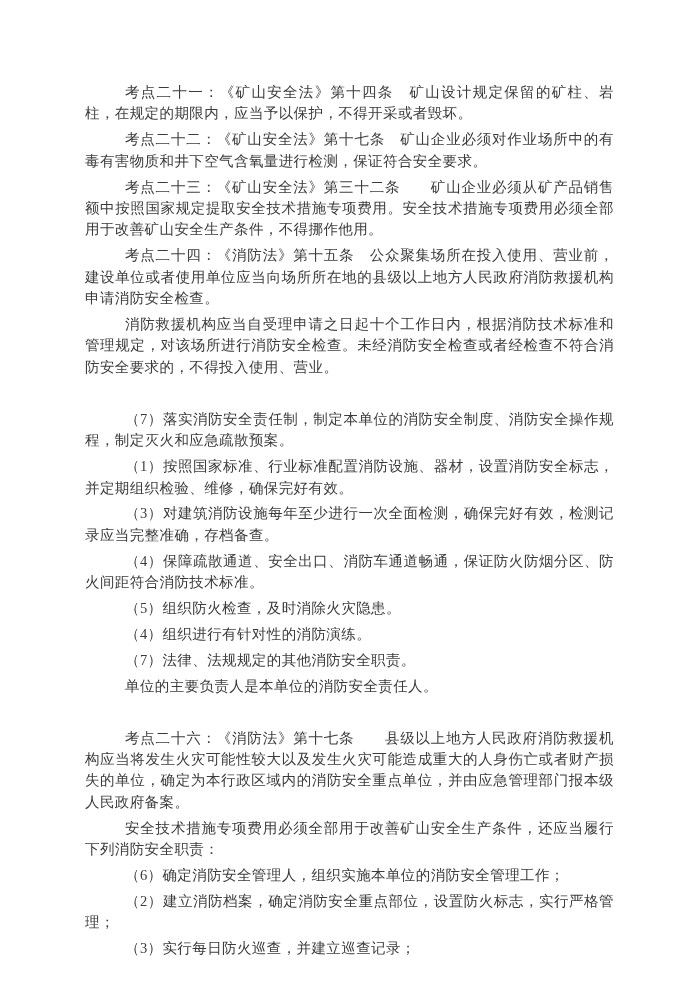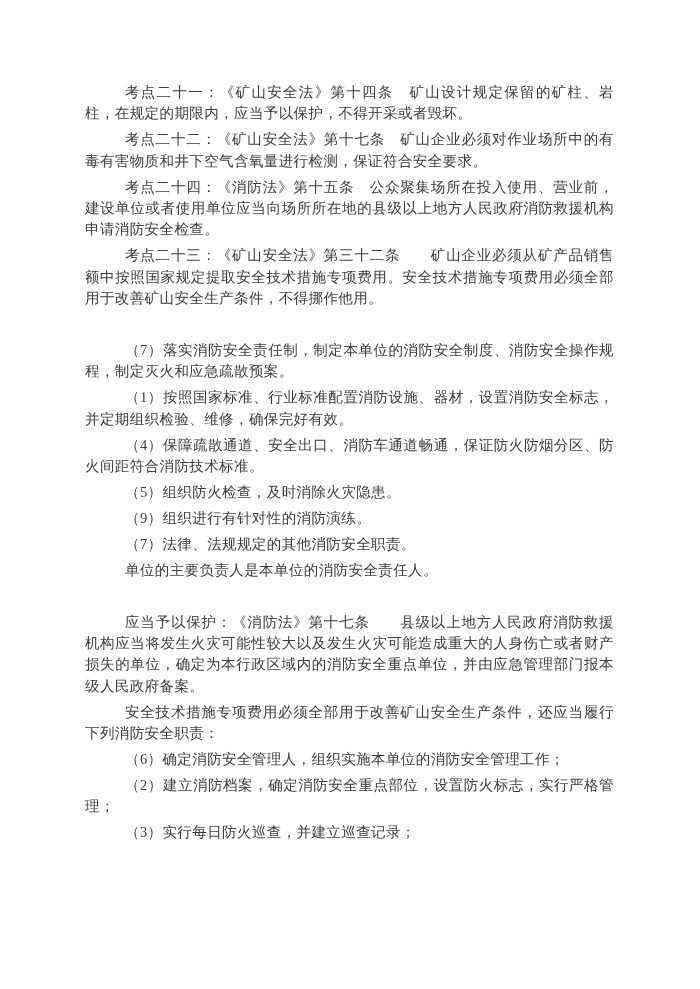--- a/index.html
+++ b/index.html
@@ -30,33 +30,35 @@
   .spacer {
     height: 26px;
   }
 </style>
 </head>
 <body>
 
 <div class="page">
   <p class="para">考点二十一：《矿山安全法》第十四条　矿山设计规定保留的矿柱、岩柱，在规定的期限内，应当予以保护，不得开采或者毁坏。</p>
   <p class="para">考点二十二：《矿山安全法》第十七条　矿山企业必须对作业场所中的有毒有害物质和井下空气含氧量进行检测，保证符合安全要求。</p>
+  <p class="para">考点二十三：《矿山安全法》第三十二条　　矿山企业必须从矿产品销售额中按照国家规定提取安全技术措施专项费用。安全技术措施专项费用必须全部用于改善矿山安全生产条件，不得挪作他用。</p>
   <p class="para">考点二十四：《消防法》第十五条　公众聚集场所在投入使用、营业前，建设单位或者使用单位应当向场所所在地的县级以上地方人民政府消防救援机构申请消防安全检查。</p>
-  <p class="para">考点二十三：《矿山安全法》第三十二条　　矿山企业必须从矿产品销售额中按照国家规定提取安全技术措施专项费用。安全技术措施专项费用必须全部用于改善矿山安全生产条件，不得挪作他用。</p>
+  <p class="para">消防救援机构应当自受理申请之日起十个工作日内，根据消防技术标准和管理规定，对该场所进行消防安全检查。未经消防安全检查或者经检查不符合消防安全要求的，不得投入使用、营业。</p>
 
   <div class="spacer"></div>
 
   <p class="para">（7）落实消防安全责任制，制定本单位的消防安全制度、消防安全操作规程，制定灭火和应急疏散预案。</p>
   <p class="para">（1）按照国家标准、行业标准配置消防设施、器材，设置消防安全标志，并定期组织检验、维修，确保完好有效。</p>
+  <p class="para">（3）对建筑消防设施每年至少进行一次全面检测，确保完好有效，检测记录应当完整准确，存档备查。</p>
   <p class="para">（4）保障疏散通道、安全出口、消防车通道畅通，保证防火防烟分区、防火间距符合消防技术标准。</p>
   <p class="para">（5）组织防火检查，及时消除火灾隐患。</p>
-  <p class="para">（9）组织进行有针对性的消防演练。</p>
+  <p class="para">（4）组织进行有针对性的消防演练。</p>
   <p class="para">（7）法律、法规规定的其他消防安全职责。</p>
   <p class="para">单位的主要负责人是本单位的消防安全责任人。</p>
 
   <div class="spacer"></div>
 
-  <p class="para">应当予以保护：《消防法》第十七条　　县级以上地方人民政府消防救援机构应当将发生火灾可能性较大以及发生火灾可能造成重大的人身伤亡或者财产损失的单位，确定为本行政区域内的消防安全重点单位，并由应急管理部门报本级人民政府备案。</p>
+  <p class="para">考点二十六：《消防法》第十七条　　县级以上地方人民政府消防救援机构应当将发生火灾可能性较大以及发生火灾可能造成重大的人身伤亡或者财产损失的单位，确定为本行政区域内的消防安全重点单位，并由应急管理部门报本级人民政府备案。</p>
   <p class="para">安全技术措施专项费用必须全部用于改善矿山安全生产条件，还应当履行下列消防安全职责：</p>
   <p class="para">（6）确定消防安全管理人，组织实施本单位的消防安全管理工作；</p>
   <p class="para">（2）建立消防档案，确定消防安全重点部位，设置防火标志，实行严格管理；</p>
   <p class="para">（3）实行每日防火巡查，并建立巡查记录；</p>
 </div>
 
 </body></html>

